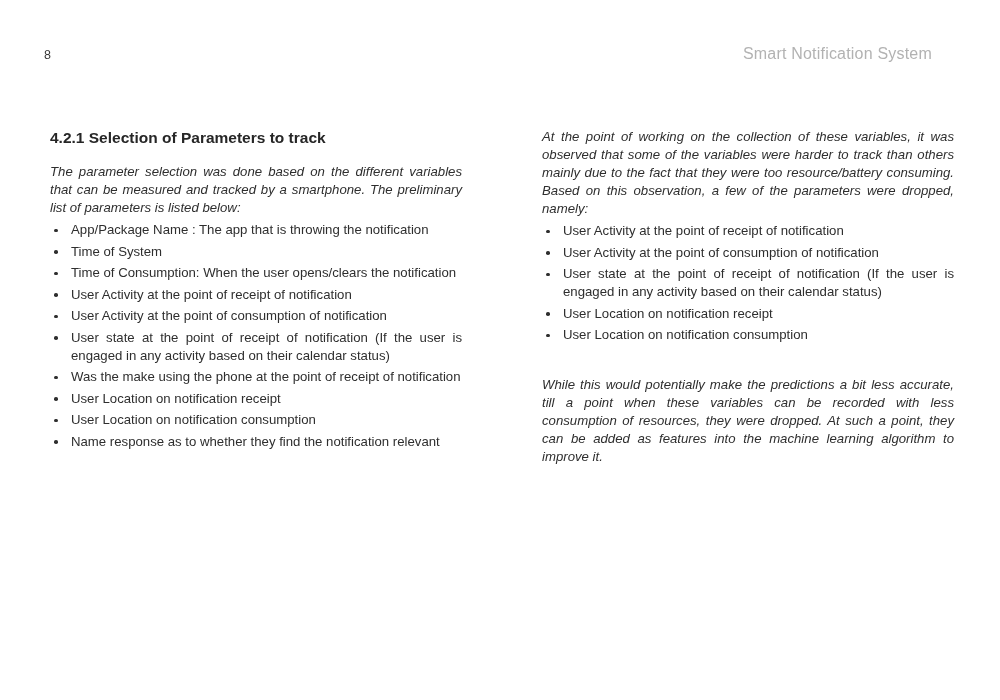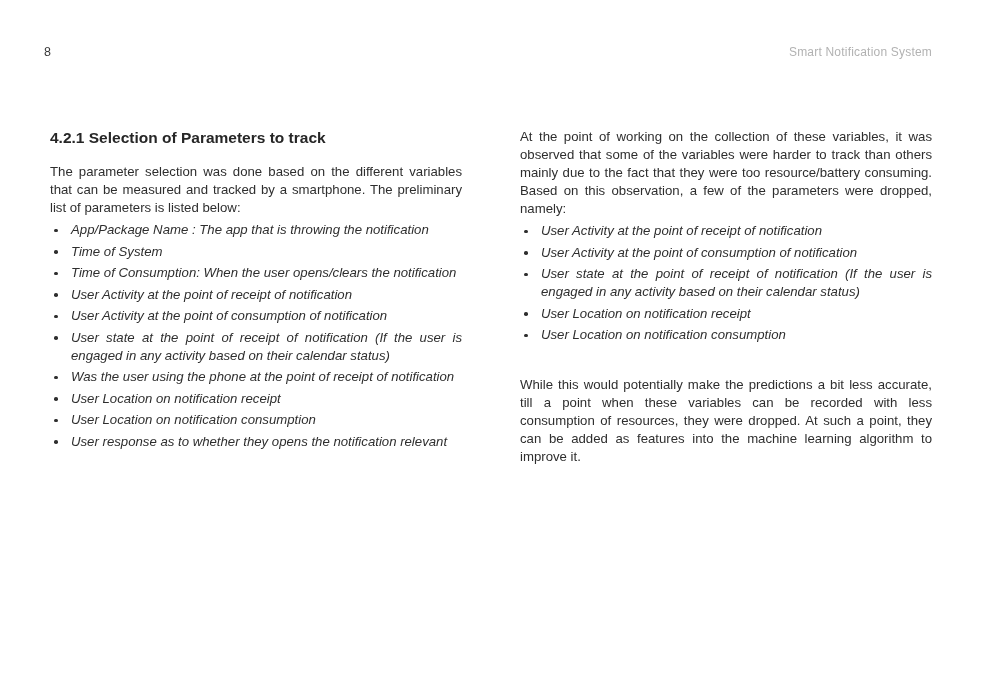--- a/index.html
+++ b/index.html
@@ -23,60 +23,60 @@
     right: 68px;
     display: flex;
     justify-content: space-between;
     align-items: baseline;
   }
   .page-number {
     font-size: 12.5px;
     color: #3a3a3a;
   }
   .running-title {
-    font-size: 12px;
+    font-size: 16px;
     color: #b2b2b2;
     letter-spacing: 0.2px;
   }
   .columns {
     position: absolute;
     top: 128px;
     left: 50px;
     display: flex;
-    gap: 58px;
+    gap: 80px;
   }
   .col {
     width: 412px;
   }
   .section-heading {
     margin: 0 0 15px 0;
     font-size: 15.5px;
     line-height: 20px;
     font-weight: bold;
     color: #262626;
   }
   .para {
     margin: 0;
     font-size: 13.2px;
     line-height: 18px;
     text-align: justify;
+    font-style: italic;
   }
   .bullet-list {
     list-style: none;
     margin: 4px 0 0 0;
     padding: 0;
     font-size: 13.2px;
   }
   .bullet-list li {
     position: relative;
     padding-left: 21px;
     margin-bottom: 3.5px;
     line-height: 18px;
     text-align: justify;
-    font-style: italic;
   }
   .bullet-list li::before {
     content: "";
     position: absolute;
     left: 4px;
     top: 7.5px;
     width: 3.5px;
     height: 3.5px;
     border-radius: 50%;
     background: #2e2e2e;
@@ -100,24 +100,24 @@
     <section class="col">
       <h2 class="section-heading">4.2.1 Selection of Parameters to track</h2>
       <p class="para">The parameter selection was done based on the different variables that can be measured and tracked by a smartphone. The preliminary list of parameters is listed below:</p>
       <ul class="bullet-list">
         <li>App/Package Name : The app that is throwing the notification</li>
         <li>Time of System</li>
         <li>Time of Consumption: When the user opens/clears the notification</li>
         <li>User Activity at the point of receipt of notification</li>
         <li>User Activity at the point of consumption of notification</li>
         <li>User state at the point of receipt of notification (If the user is engaged in any activity based on their calendar status)</li>
-        <li>Was the user using the phone at the point of receipt of notification</li>
+        <li>Was the make using the phone at the point of receipt of notification</li>
         <li>User Location on notification receipt</li>
         <li>User Location on notification consumption</li>
-        <li>User response as to whether they opens the notification relevant</li>
+        <li>Name response as to whether they find the notification relevant</li>
       </ul>
     </section>
 
     <section class="col">
       <p class="para">At the point of working on the collection of these variables, it was observed that some of the variables were harder to track than others mainly due to the fact that they were too resource/battery consuming. Based on this observation, a few of the parameters were dropped, namely:</p>
       <ul class="bullet-list">
         <li>User Activity at the point of receipt of notification</li>
         <li>User Activity at the point of consumption of notification</li>
         <li>User state at the point of receipt of notification (If the user is engaged in any activity based on their calendar status)</li>
         <li>User Location on notification receipt</li>

